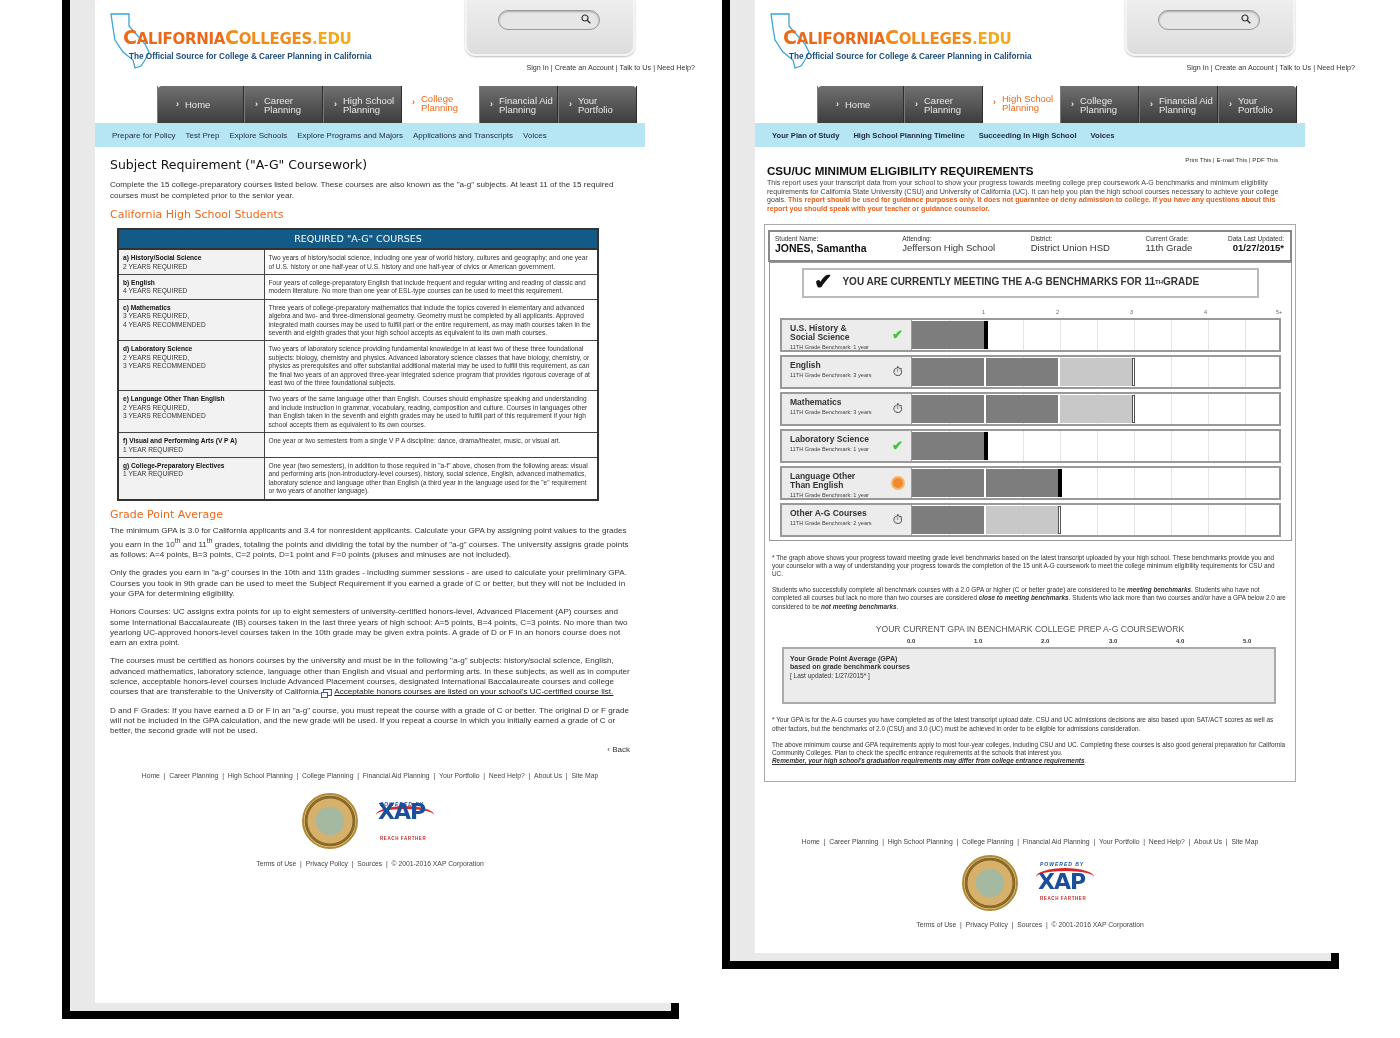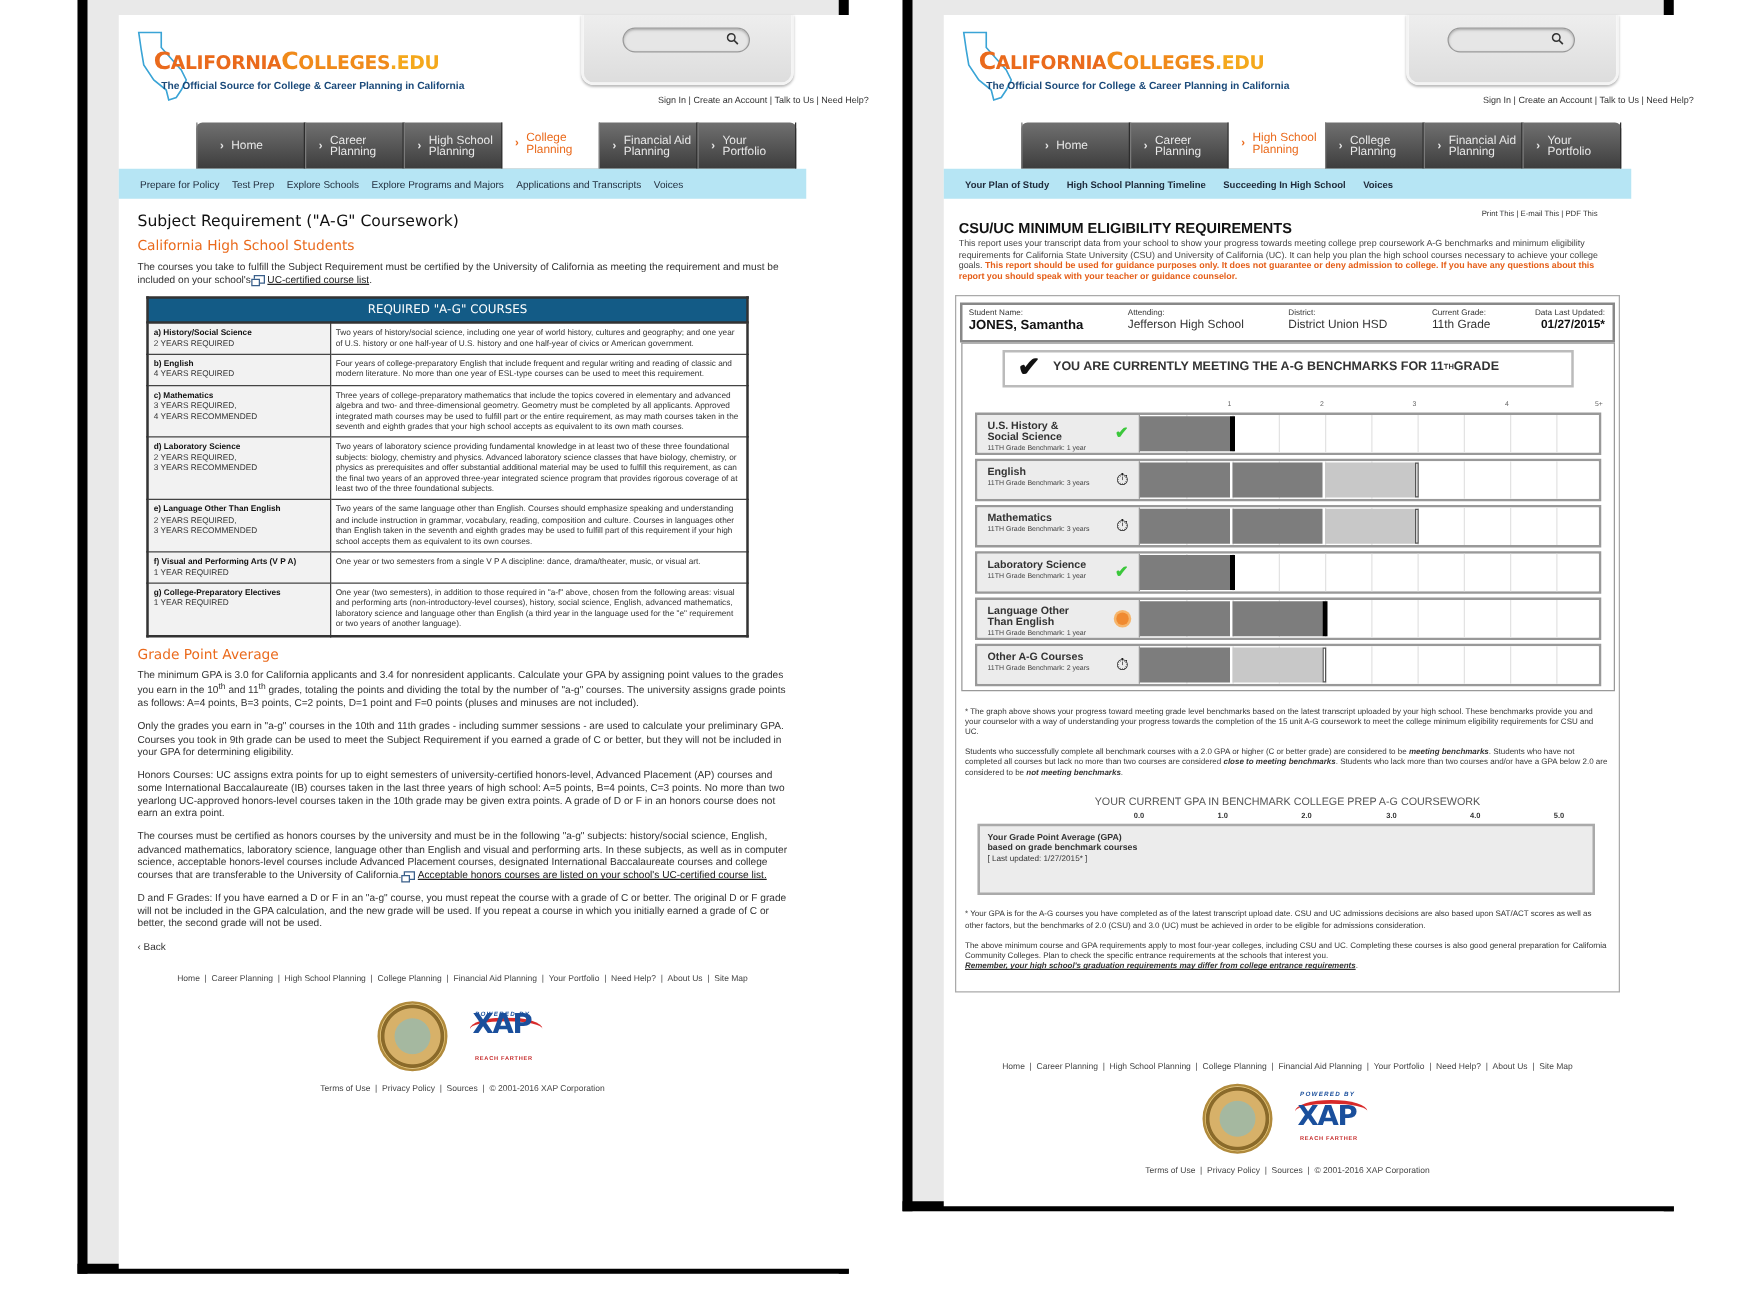--- a/index.html
+++ b/index.html
@@ -1,20 +1,20 @@
 <!DOCTYPE html>
 <html><head>
 <meta charset="utf-8">
 <style>
 *{box-sizing:border-box;margin:0;padding:0}
 html,body{width:1400px;height:1038px;background:#fff;overflow:hidden;font-family:"Liberation Sans",sans-serif;color:#222}
 .frame{position:absolute;background:#e9e9e9;border:8px solid #000;border-top:none}
 #frameL{left:62px;top:0;width:617px;height:1019px}
 #frameR{left:722px;top:0;width:617px;height:969px}
-.page{position:absolute;top:12px;background:#fff;width:616px}
+.page{position:absolute;top:0;background:#fff;width:616px}
 #frameL .page{left:25px;height:1003px}
 #frameR .page{left:25px;height:953px}
 
 .logo{position:absolute;left:12px;top:12px;width:290px;height:62px}
 .logo .ca{position:absolute;left:0;top:0;width:52px;height:58px}
 .logo .brand{position:absolute;left:16px;top:14px;font-family:"DejaVu Sans",sans-serif;font-weight:bold;font-size:19px;letter-spacing:-0.3px;white-space:nowrap}
 .brand .b1{color:#ea6a1c}.brand .b2{color:#f08a1a}.brand .b3{color:#f4a81c}
 .logo .tag{position:absolute;left:22px;top:40px;font-size:8.2px;font-weight:bold;color:#1b4a7a;white-space:nowrap}
 .searchbox{position:absolute;left:370px;top:0;width:170px;height:56px;background:linear-gradient(#eee,#ddd);border:2px solid #f4f4f4;border-top:none;border-radius:0 0 10px 10px;box-shadow:0 1px 2px #bbb}
 .searchbox .field{position:absolute;left:31px;top:10px;width:102px;height:20px;border-radius:10px;background:#e6e6e6;border:1px solid #999;box-shadow:inset 0 1px 2px #aaa}
@@ -34,21 +34,21 @@
 .lc h2{font-family:"DejaVu Sans",sans-serif;font-size:11px;font-weight:normal;color:#ea6a1c;margin:9px 0 6px}
 .lc p{margin-bottom:8px}
 .lc a{color:#222;text-decoration:underline}
 .ext{display:inline-block;width:9px;height:7px;border:1px solid #3a5f8a;position:relative;margin-right:2px;vertical-align:middle}
 .ext:after{content:"";position:absolute;left:-3px;top:2px;width:5px;height:4px;border:1px solid #3a5f8a;background:#fff}
 table.ag{width:482px;margin:8px 0 8px 7px;border-collapse:collapse;font-size:6.6px;line-height:8.4px;border:2px solid #333}
 table.ag th{background:#135b86;color:#fff;font-family:"DejaVu Sans",sans-serif;font-weight:normal;font-size:9.5px;height:20px;border:2px solid #333}
 table.ag td{border:1.5px solid #444;vertical-align:top;padding:4px 4px 3px}
 table.ag td.l{width:146px;background:#f2f2f2}
 table.ag td.l b{display:block;font-weight:bold;color:#111}
-.back{text-align:left;font-size:8px;color:#333;margin:8px 0 16px}
+.back{text-align:right;font-size:8px;color:#333;margin:8px 0 16px}
 .footlinks{text-align:center;font-size:6.8px;color:#444;white-space:nowrap}
 .seals{display:flex;justify-content:center;align-items:center;gap:18px}
 .seal{width:56px;height:56px;border-radius:50%;background:radial-gradient(circle,#a5b8a0 0 38%,#d7b169 40% 60%,#8a6a2a 62% 68%,#e7c87c 70% 100%);border:2px solid #b08a3c}
 .xap{position:relative;width:62px;height:44px}
 .xap .pb{position:absolute;left:4px;top:0;font-size:5px;font-style:italic;font-weight:bold;color:#1a4f9c;letter-spacing:1px}
 .xap .x{position:absolute;left:2px;top:8px;font-family:"DejaVu Sans",sans-serif;font-weight:bold;font-size:22px;color:#1a4f9c;letter-spacing:-1px}
 .xap .sw{position:absolute;left:0;top:7px;width:58px;height:18px;border-top:3px solid #d82a2a;border-radius:50% 50% 0 0}
 .xap .rf{position:absolute;left:4px;top:35px;font-size:4.5px;font-weight:bold;color:#c52b2b;letter-spacing:0.6px}
 .legal{text-align:center;font-size:6.8px;color:#444;margin-top:10px}
 
@@ -155,22 +155,22 @@
    <span>Prepare for Policy</span>
    <span>Test Prep</span>
    <span>Explore Schools</span>
    <span>Explore Programs and Majors</span>
    <span>Applications and Transcripts</span>
    <span>Voices</span>
   </div>
 
   <div class="lc">
    <h1>Subject Requirement ("A-G" Coursework)</h1>
+   <p>Complete the 15 college-preparatory courses listed below. These courses are also known as the "a-g" subjects. At least 11 of the 15 required courses must be completed prior to the senior year.</p>
    <h2>California High School Students</h2>
-   <p><span>The courses you take to fulfill the Subject Requirement must be certified by the University of California as meeting the requirement and must be included on your school's</span> <span class="ext"></span><a>UC-certified course list</a>.</p>
    <table class="ag">
     <tbody>
             <tr>
               <th colspan="2">REQUIRED "A-G" COURSES</th>
             </tr>
     <tr>
               <td class="l"><b>a) History/Social Science</b><span>2 YEARS REQUIRED</span></td>
               <td>Two years of history/social science, including one year of world history, cultures and geography; and one year of U.S. history or one half-year of U.S. history and one half-year of civics or American government.</td>
             </tr>
     <tr>

